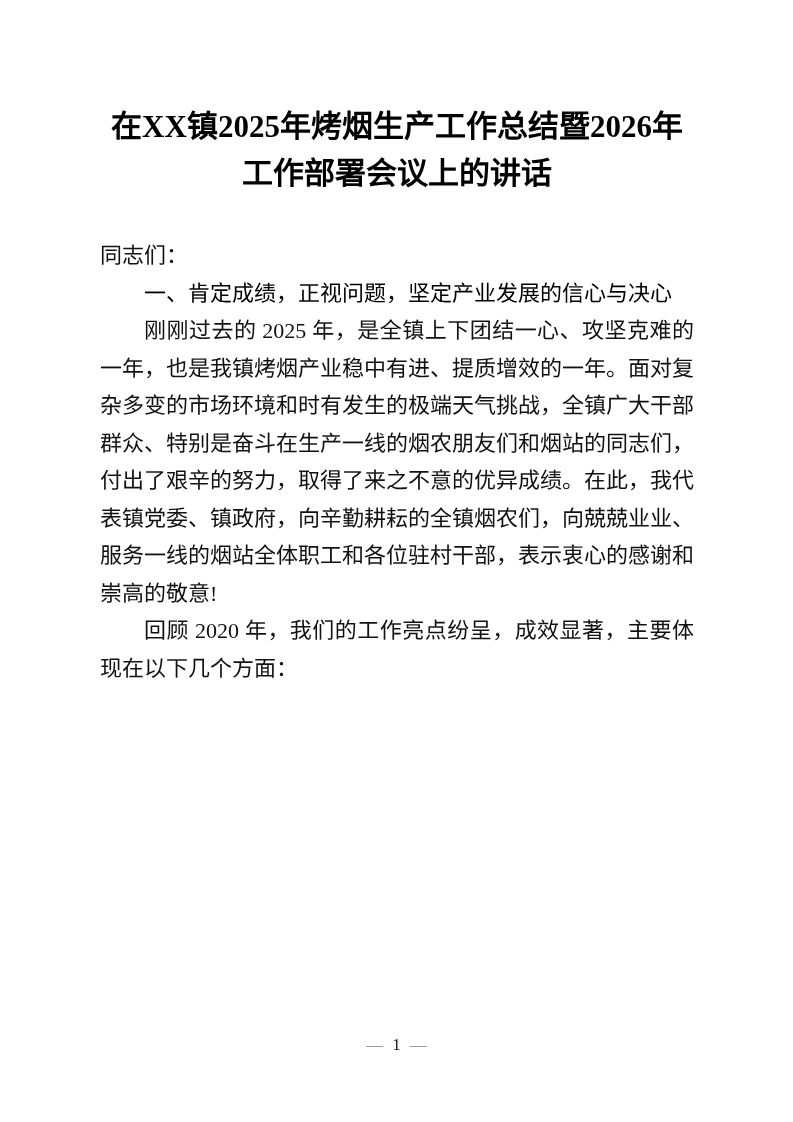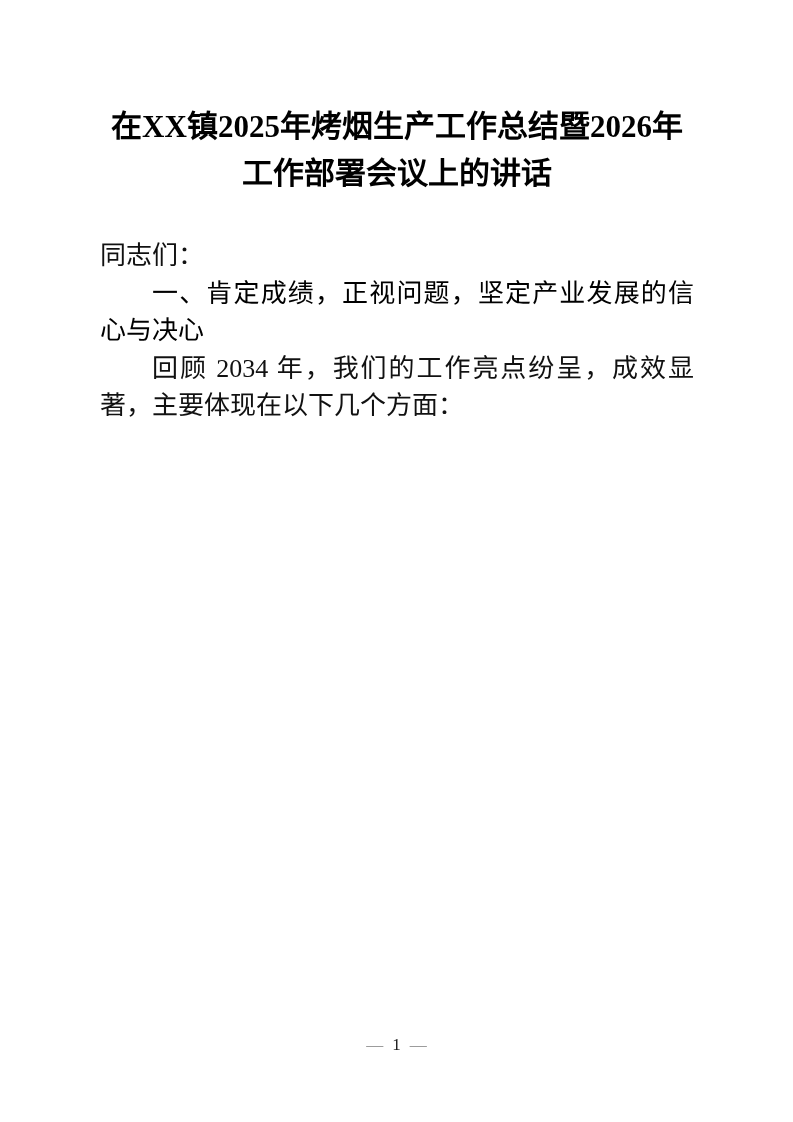--- a/index.html
+++ b/index.html
@@ -23,21 +23,21 @@
     font-family: "Liberation Serif", "DejaVu Serif", serif;
     font-weight: bold;
     font-size: 31px;
     line-height: 47px;
     text-align: center;
     color: #000000;
   }
   .doc-content {
     margin: 40px 99px 0 100px;
     font-family: "Liberation Serif", "DejaVu Serif", serif;
-    font-size: 26px;
+    font-size: 22px;
     line-height: 37.5px;
     text-align: justify;
     color: #111111;
   }
   .doc-content p {
     margin: 0;
     padding: 0;
   }
   .salutation {
     text-indent: 0;
@@ -72,20 +72,21 @@
 </head>
 <body>
 
 <div class="page">
 
   <h1 class="doc-title">在XX镇2025年烤烟生产工作总结暨2026年工作部署会议上的讲话</h1>
 
   <div class="doc-content">
     <p class="salutation">同志们：</p>
     <p class="section-heading">一、肯定成绩，正视问题，坚定产业发展的信心与决心</p>
-    <p class="para">回顾 2034 年，我们的工作亮点纷呈，成效显著，主要体现在以下几个方面：</p>
+    <p class="para">刚刚过去的 2025 年，是全镇上下团结一心、攻坚克难的一年，也是我镇烤烟产业稳中有进、提质增效的一年。面对复杂多变的市场环境和时有发生的极端天气挑战，全镇广大干部群众、特别是奋斗在生产一线的烟农朋友们和烟站的同志们，付出了艰辛的努力，取得了来之不意的优异成绩。在此，我代表镇党委、镇政府，向辛勤耕耘的全镇烟农们，向兢兢业业、服务一线的烟站全体职工和各位驻村干部，表示衷心的感谢和崇高的敬意!</p>
+    <p class="para">回顾 2020 年，我们的工作亮点纷呈，成效显著，主要体现在以下几个方面：</p>
   </div>
 
   <div class="page-footer">
     <span class="footer-dash">—</span><span class="page-number">1</span><span class="footer-dash">—</span>
   </div>
 
 </div>
 
 </body></html>

